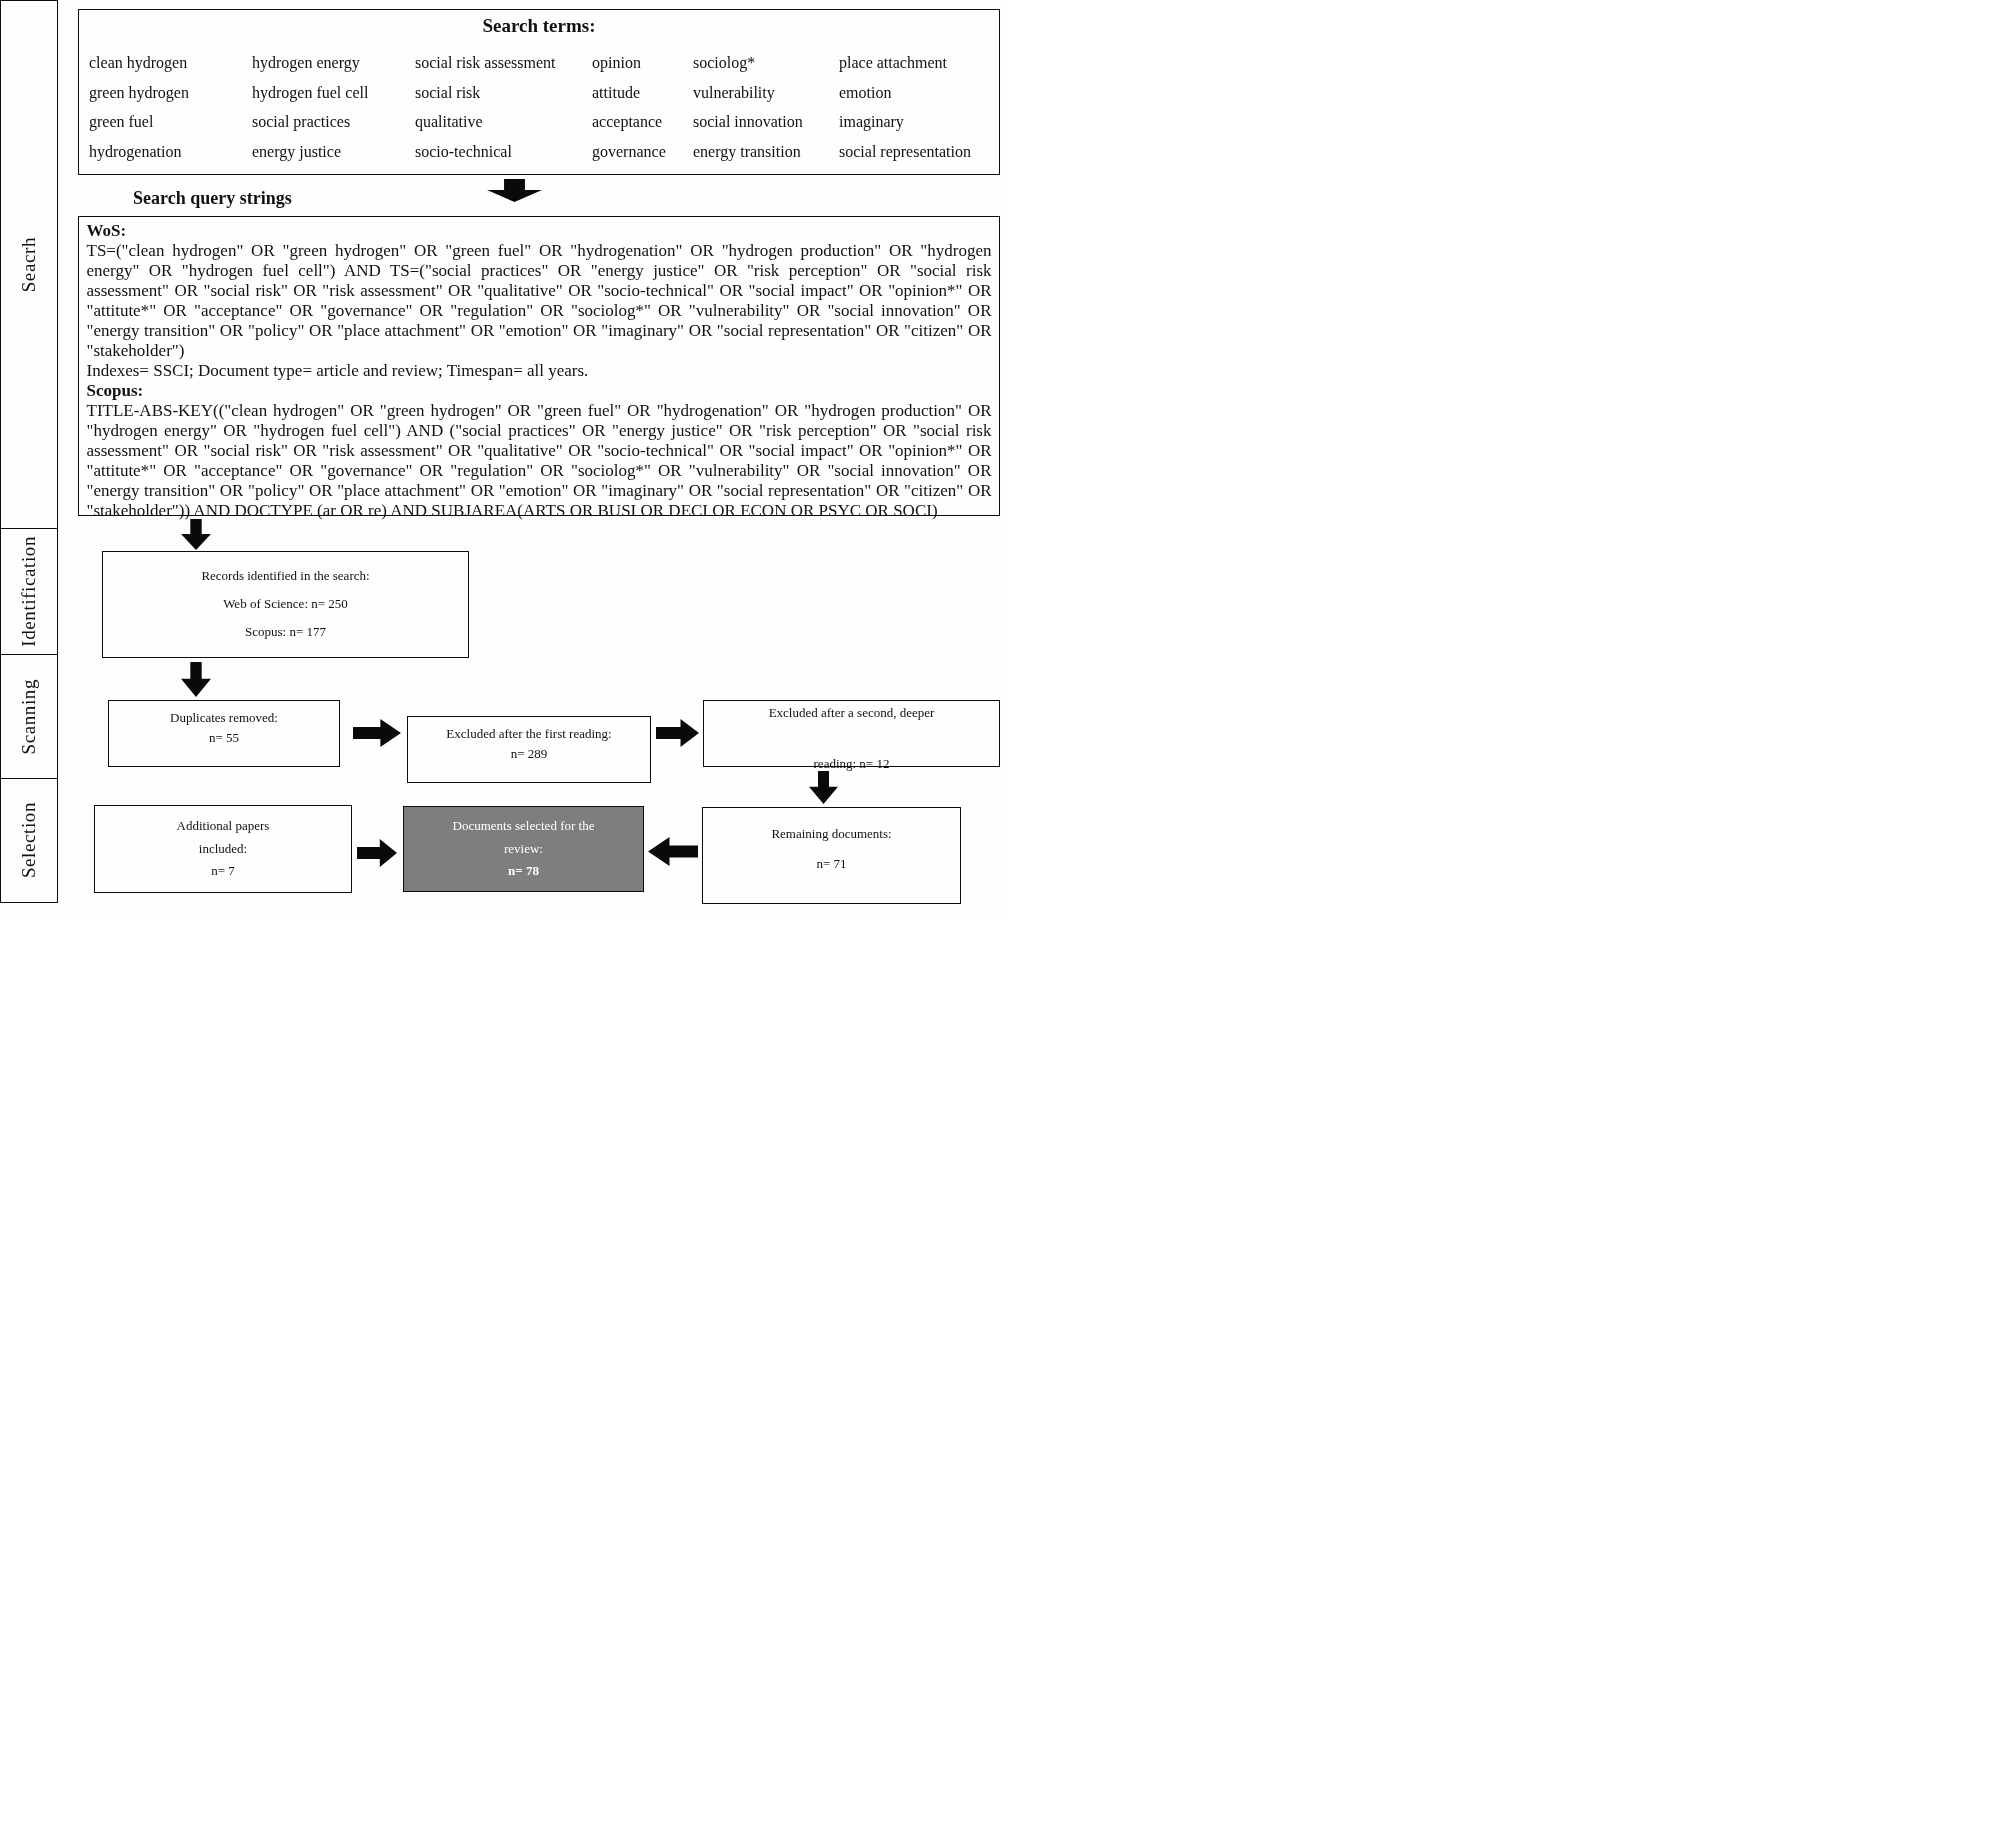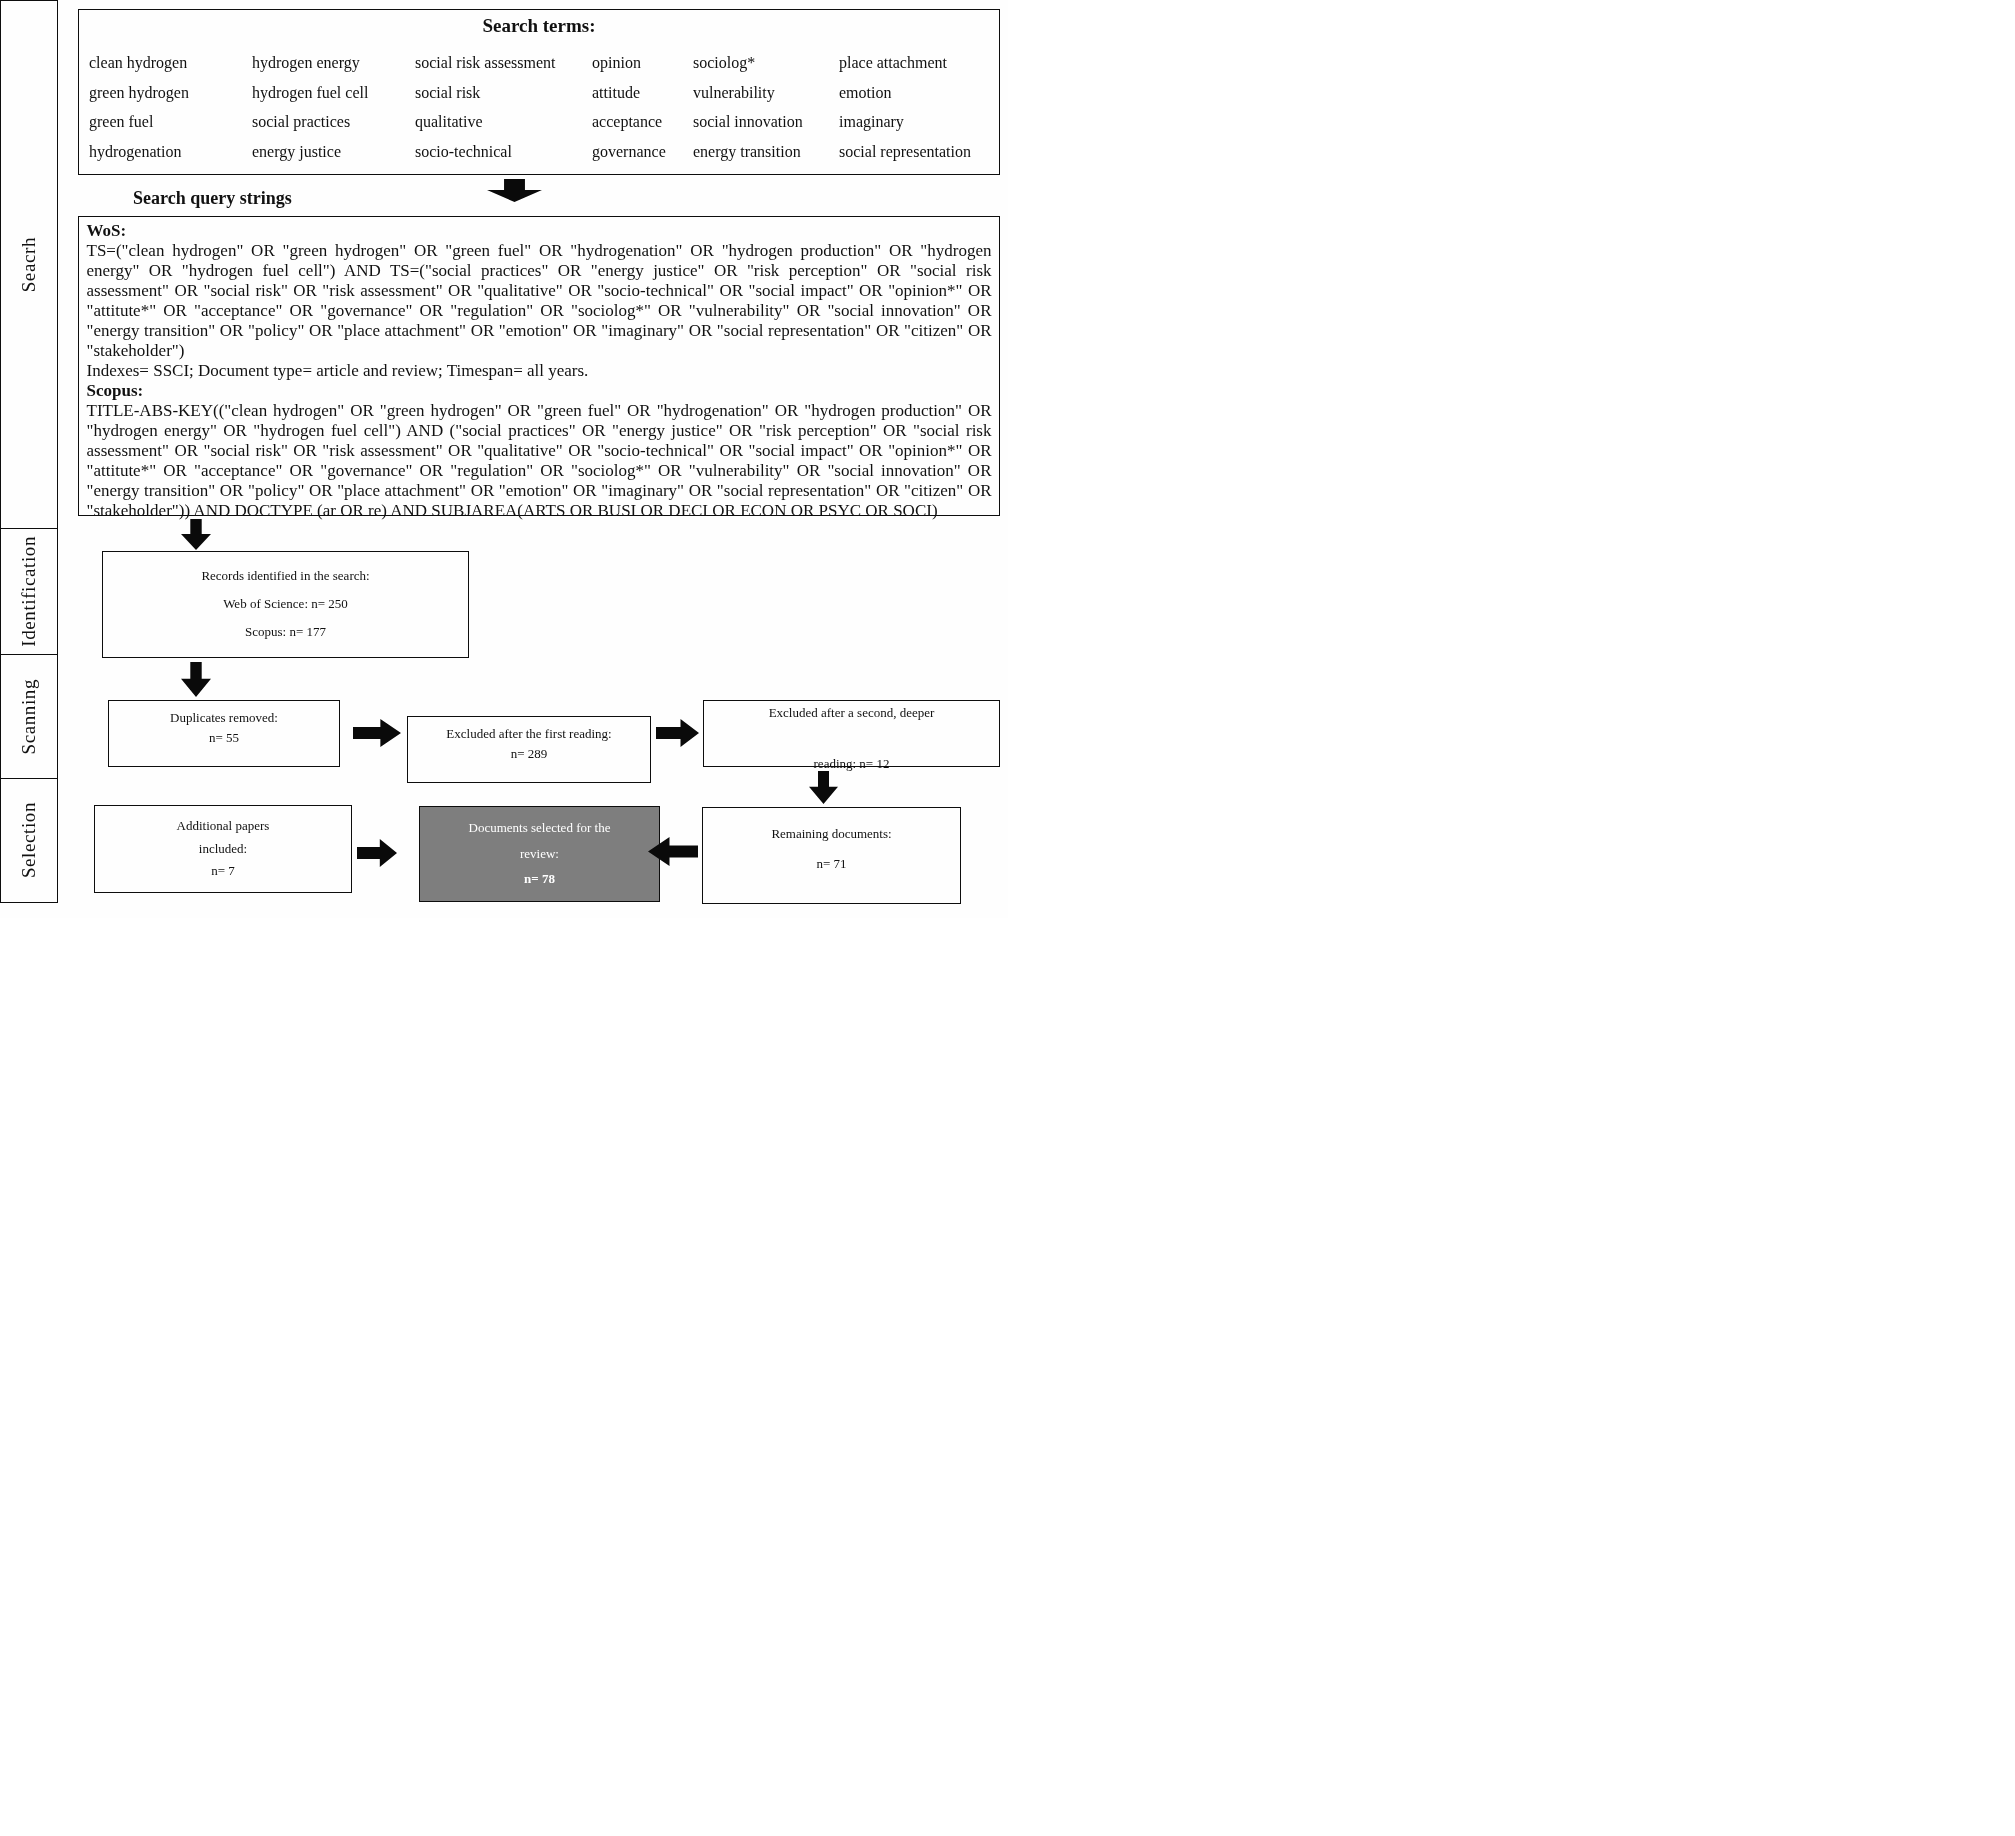--- a/index.html
+++ b/index.html
@@ -71,22 +71,22 @@
     display:flex;flex-direction:column;
     align-items:center;justify-content:space-evenly;
     text-align:center;font-size:13px;line-height:1.15;
   }
   #records-box{left:102px;top:551px;width:367px;height:107px;padding:3.8px 6.3px;}
   #dup-box{left:108px;top:700px;width:232px;height:67px;padding:5px 3.8px 15px 3.8px;}
   #exc1-box{left:407px;top:716px;width:244px;height:67px;padding:5px 3.8px 15px 3.8px;}
   #exc2-box{left:703px;top:700px;width:297px;height:67px;padding:5px 3.8px 15px 3.8px;gap:36px;}
   #add-box{left:94px;top:805px;width:258px;height:88px;padding:5px 3.8px;}
   #sel-box{
-    left:403px;top:806px;width:241px;height:96px;padding:3.8px 3.8px;
-    background:#7e7e7e;color:#ffffff;border-color:#0d0d0d;margin-left:16px;
+    left:403px;top:806px;width:241px;height:86px;padding:3.8px 3.8px;
+    background:#7e7e7e;color:#ffffff;border-color:#0d0d0d;
   }
   #rem-box{left:702px;top:807px;width:259px;height:97px;padding:3.8px 3.8px 16.3px 3.8px;}
   .bold{font-weight:bold;}
   
   .arrow{position:absolute;background:#0a0a0a;}
   .arrow-down{
     clip-path:polygon(31% 0,69% 0,69% 48%,100% 48%,50% 100%,0 48%,31% 48%);
   }
   .arrow-right{
     clip-path:polygon(0 29%,57% 29%,57% 0,100% 50%,57% 100%,57% 71%,0 71%);

